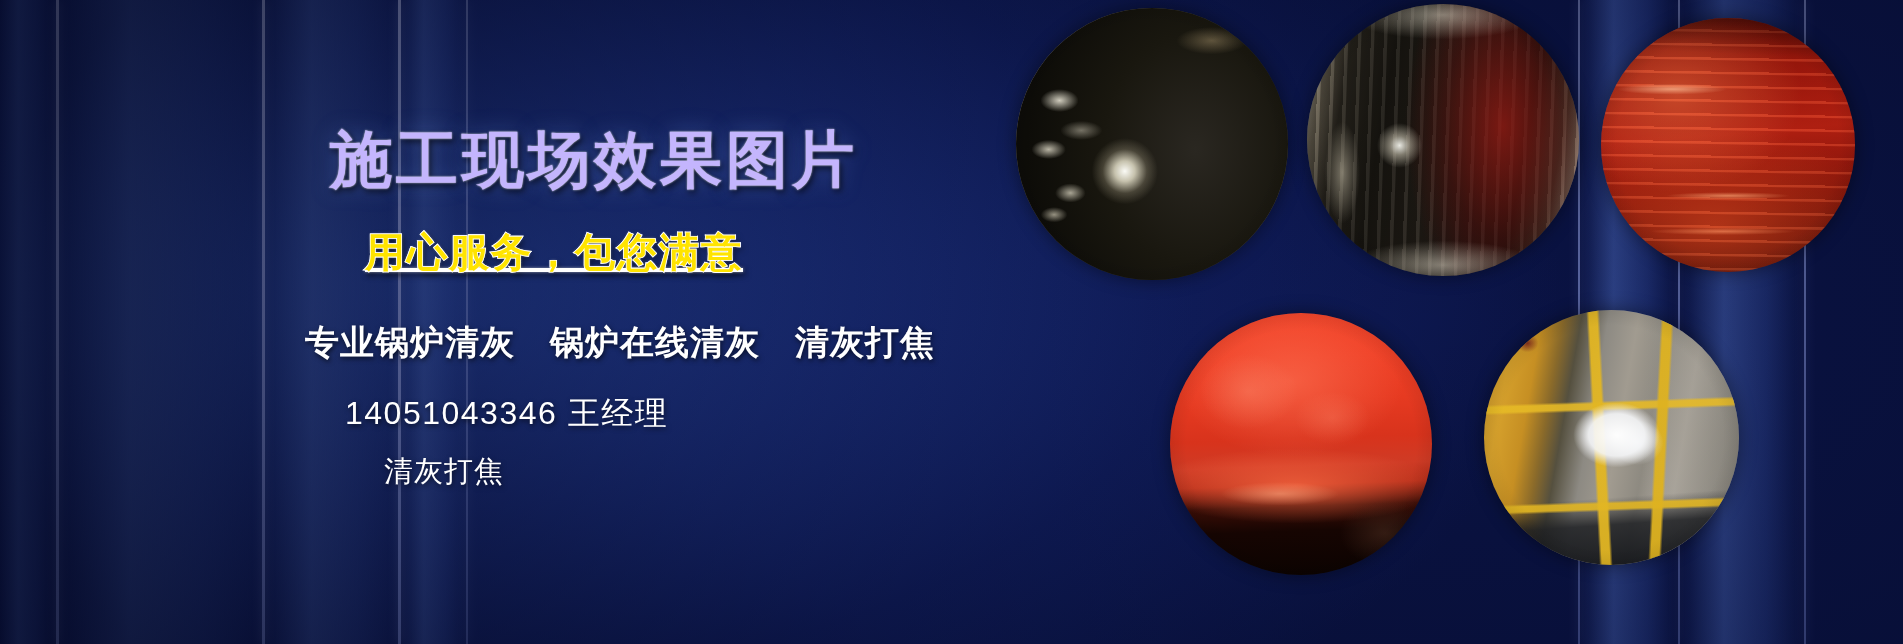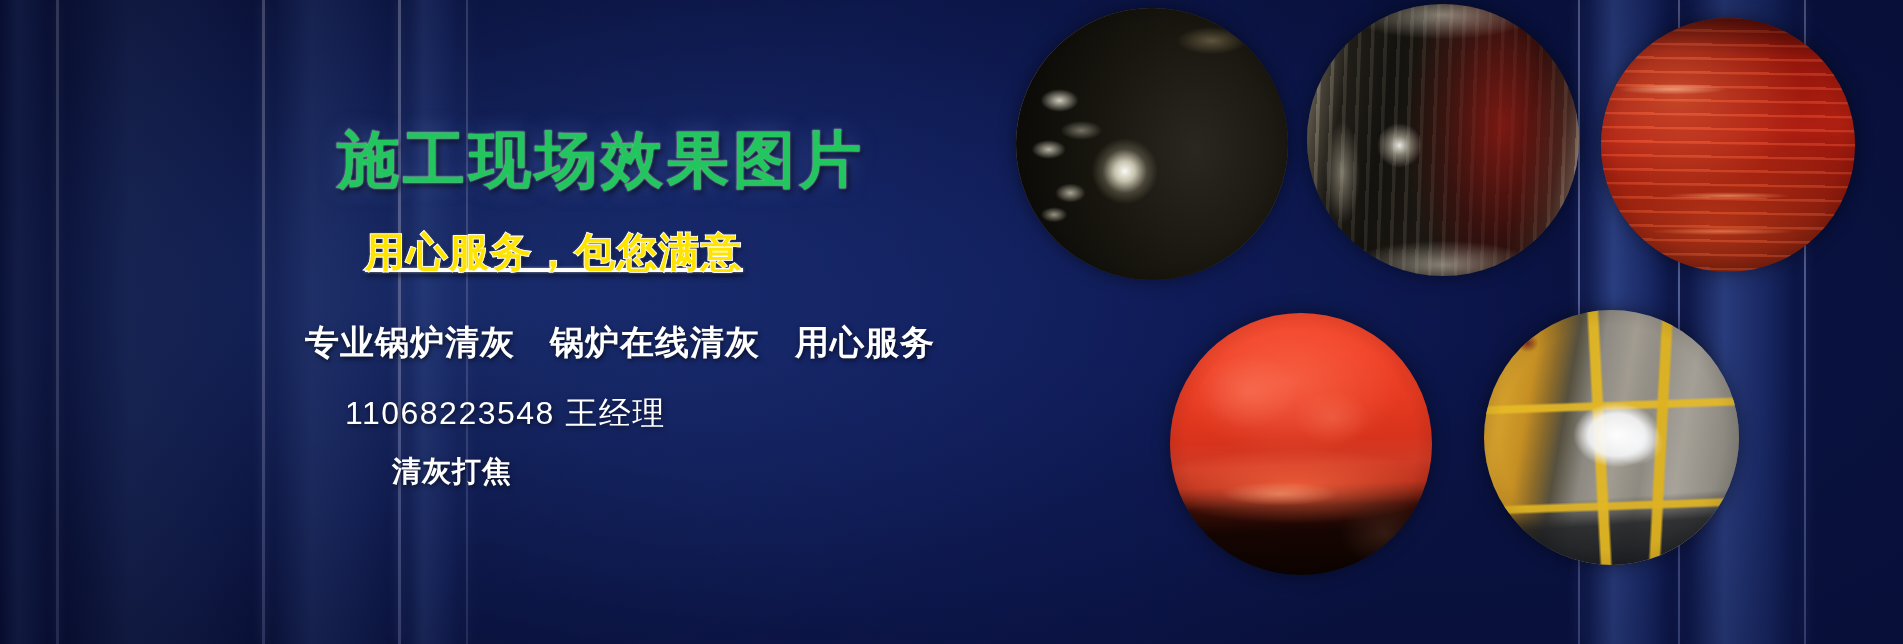--- a/index.html
+++ b/index.html
@@ -62,28 +62,27 @@
     width: 900px;
     height: 644px;
   }
 
   .headline {
     position: absolute;
     left: 330px;
     top: 118px;
     font-size: 62px;
     font-weight: bold;
-    color: #22c55e;
+    color: #c4b5fd;
     letter-spacing: 4px;
     white-space: nowrap;
     text-shadow:
       0 0 2px rgba(255,255,255,0.85),
       2px 3px 7px rgba(0,0,0,0.72),
       0 0 22px rgba(120,160,255,0.35);
-    margin-left: 7px;
   }
 
   .subline {
     position: absolute;
     left: 365px;
     top: 225px;
     font-size: 40px;
     font-weight: bold;
     color: #ffe400;
     letter-spacing: 2px;
@@ -115,24 +114,24 @@
     font-size: 32px;
     font-weight: normal;
     color: #ffffff;
     letter-spacing: 1.5px;
     white-space: nowrap;
     text-shadow: 1px 2px 5px rgba(0,0,0,0.6);
   }
 
   .tagline {
     position: absolute;
-    left: 392px;
+    left: 384px;
     top: 452px;
     font-size: 29px;
-    font-weight: bold;
+    font-weight: normal;
     color: #ffffff;
     letter-spacing: 1px;
     white-space: nowrap;
     text-shadow: 1px 2px 5px rgba(0,0,0,0.6);
   }
 
   
   .photo {
     position: absolute;
     border-radius: 50%;
@@ -279,22 +278,22 @@
   <div class="stripe edge soft" style="left:1578px;"></div>
   <div class="stripe edge soft" style="left:1678px;"></div>
   <div class="stripe panel" style="left:1682px; width:120px;"></div>
   <div class="stripe edge soft" style="left:1804px;"></div>
 
   <div class="bg-vignette"></div>
 
   <div class="text-col">
     <div class="headline">施工现场效果图片</div>
     <div class="subline">用心服务，包您满意</div>
-    <div class="services">专业锅炉清灰　锅炉在线清灰　用心服务</div>
-    <div class="contact">11068223548  王经理</div>
+    <div class="services">专业锅炉清灰　锅炉在线清灰　清灰打焦</div>
+    <div class="contact">14051043346  王经理</div>
     <div class="tagline">清灰打焦</div>
   </div>
 
   <div class="photo ph1" style="left:1016px; top:8px;  width:272px; height:272px;">
     <div class="inner"></div>
     <div class="spots"></div>
     <div class="shade"></div>
   </div>
 
   <div class="photo ph2" style="left:1307px; top:4px;  width:272px; height:272px;">

